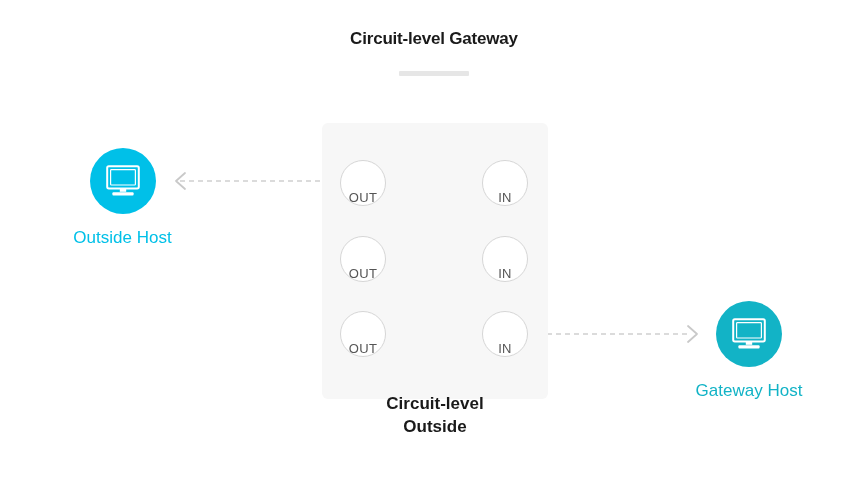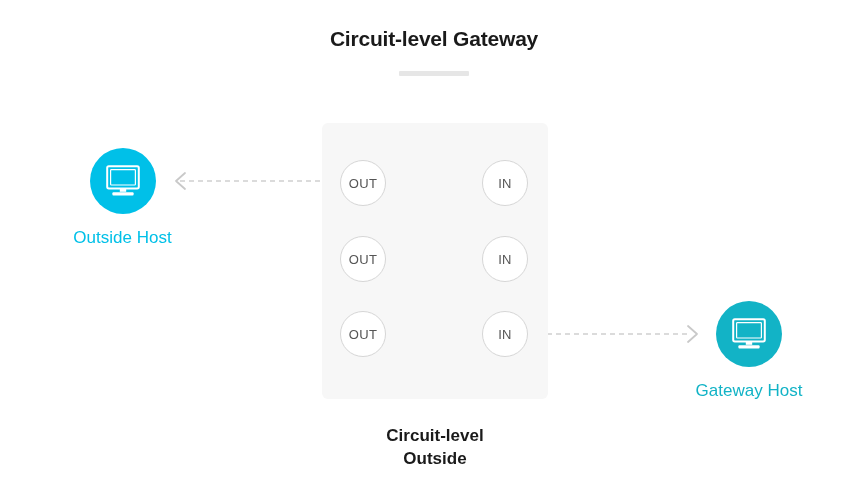--- a/index.html
+++ b/index.html
@@ -18,21 +18,21 @@
 
   
   #title-block {
     position: absolute;
     top: 24px;
     left: 0;
     width: 868px;
     text-align: center;
   }
   #page-title {
-    font-size: 21px;
+    font-size: 17px;
     font-weight: bold;
     color: #1a1a1a;
     letter-spacing: -0.2px;
     line-height: 30px;
   }
   #title-underline {
     width: 70px;
     height: 5px;
     background: #e6e6e6;
     border-radius: 1px;
@@ -68,40 +68,40 @@
     left: 322px;
     top: 123px;
     width: 226px;
     height: 276px;
     background: #f7f7f7;
     border-radius: 6px;
   }
   #gateway-caption {
     position: absolute;
     left: 322px;
-    top: 424px;
+    top: 392px;
     width: 226px;
     text-align: center;
     font-size: 17px;
     font-weight: bold;
     color: #1a1a1a;
     line-height: 23px;
   }
 
   
   .port-node {
     position: absolute;
     width: 46px;
     height: 46px;
     border-radius: 50%;
     background: #ffffff;
     border: 1.4px solid #d6d6d6;
     box-sizing: border-box;
     display: flex;
-    align-items: center;
+    align-items: flex-end;
     justify-content: center;
     font-size: 13px;
     color: #555555;
     letter-spacing: 0.3px;
   }
 
   
   #wire-layer {
     position: absolute;
     left: 0;

